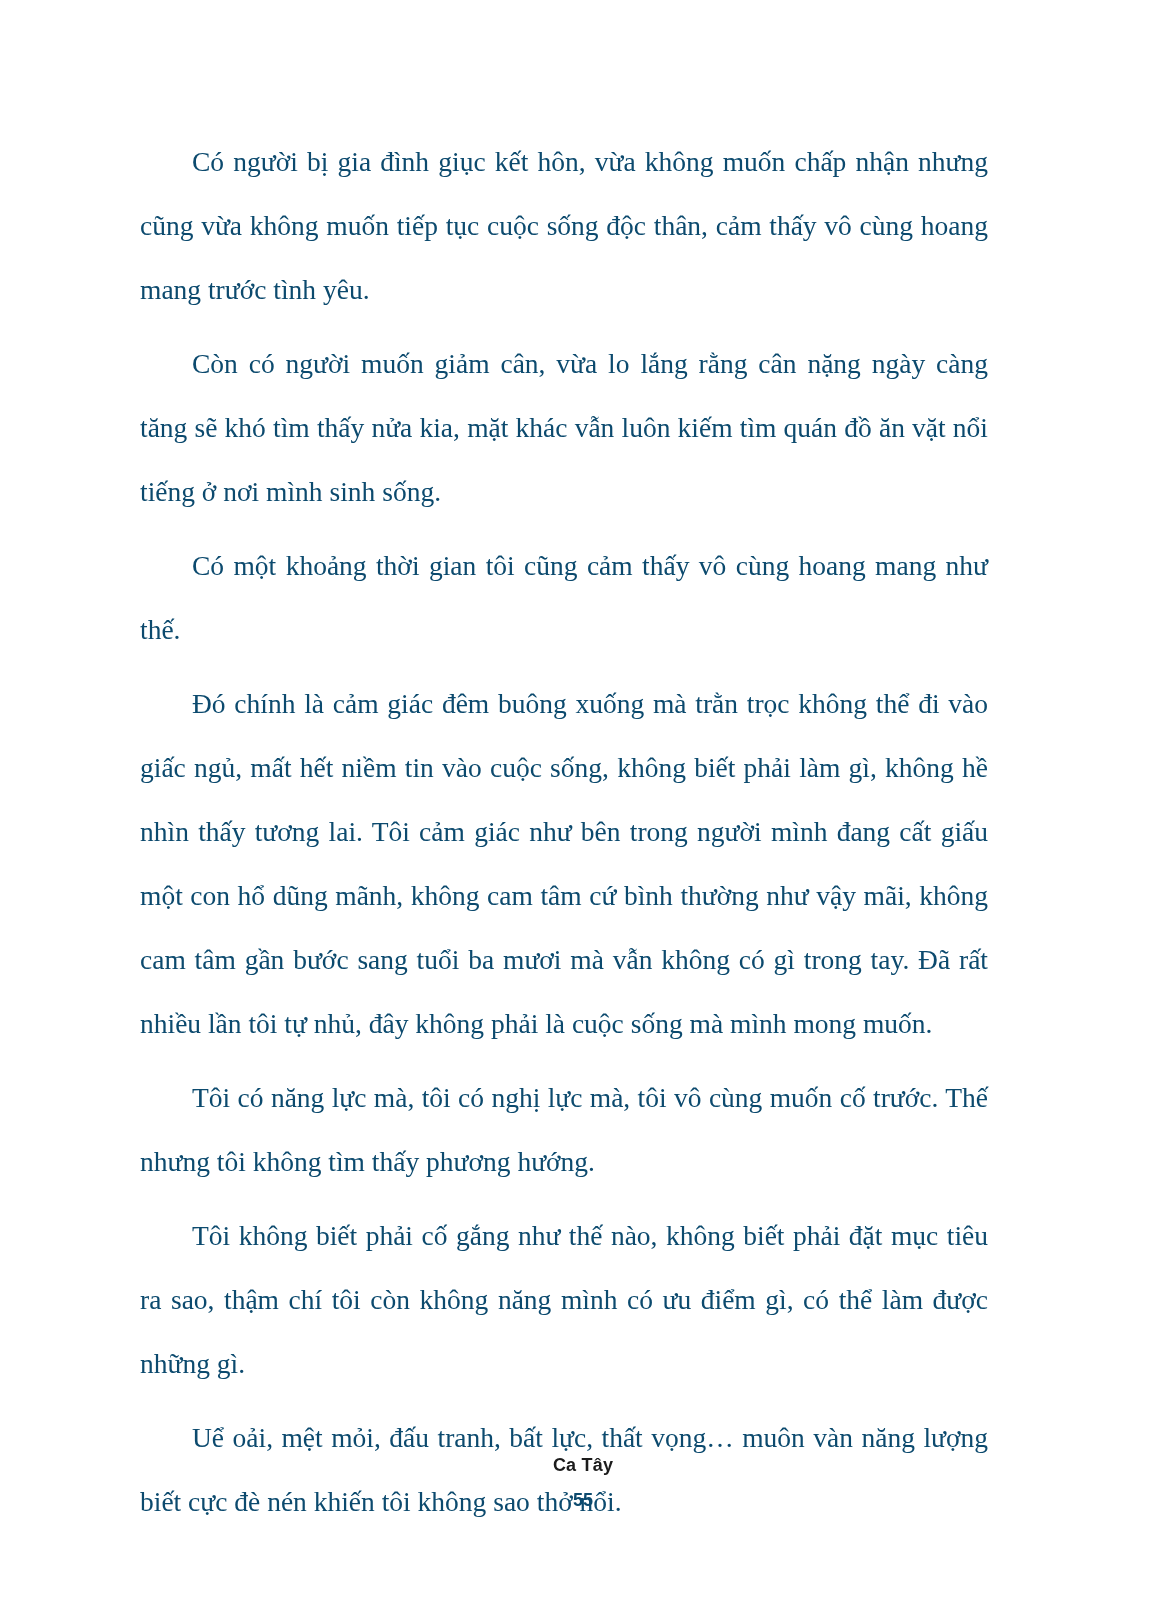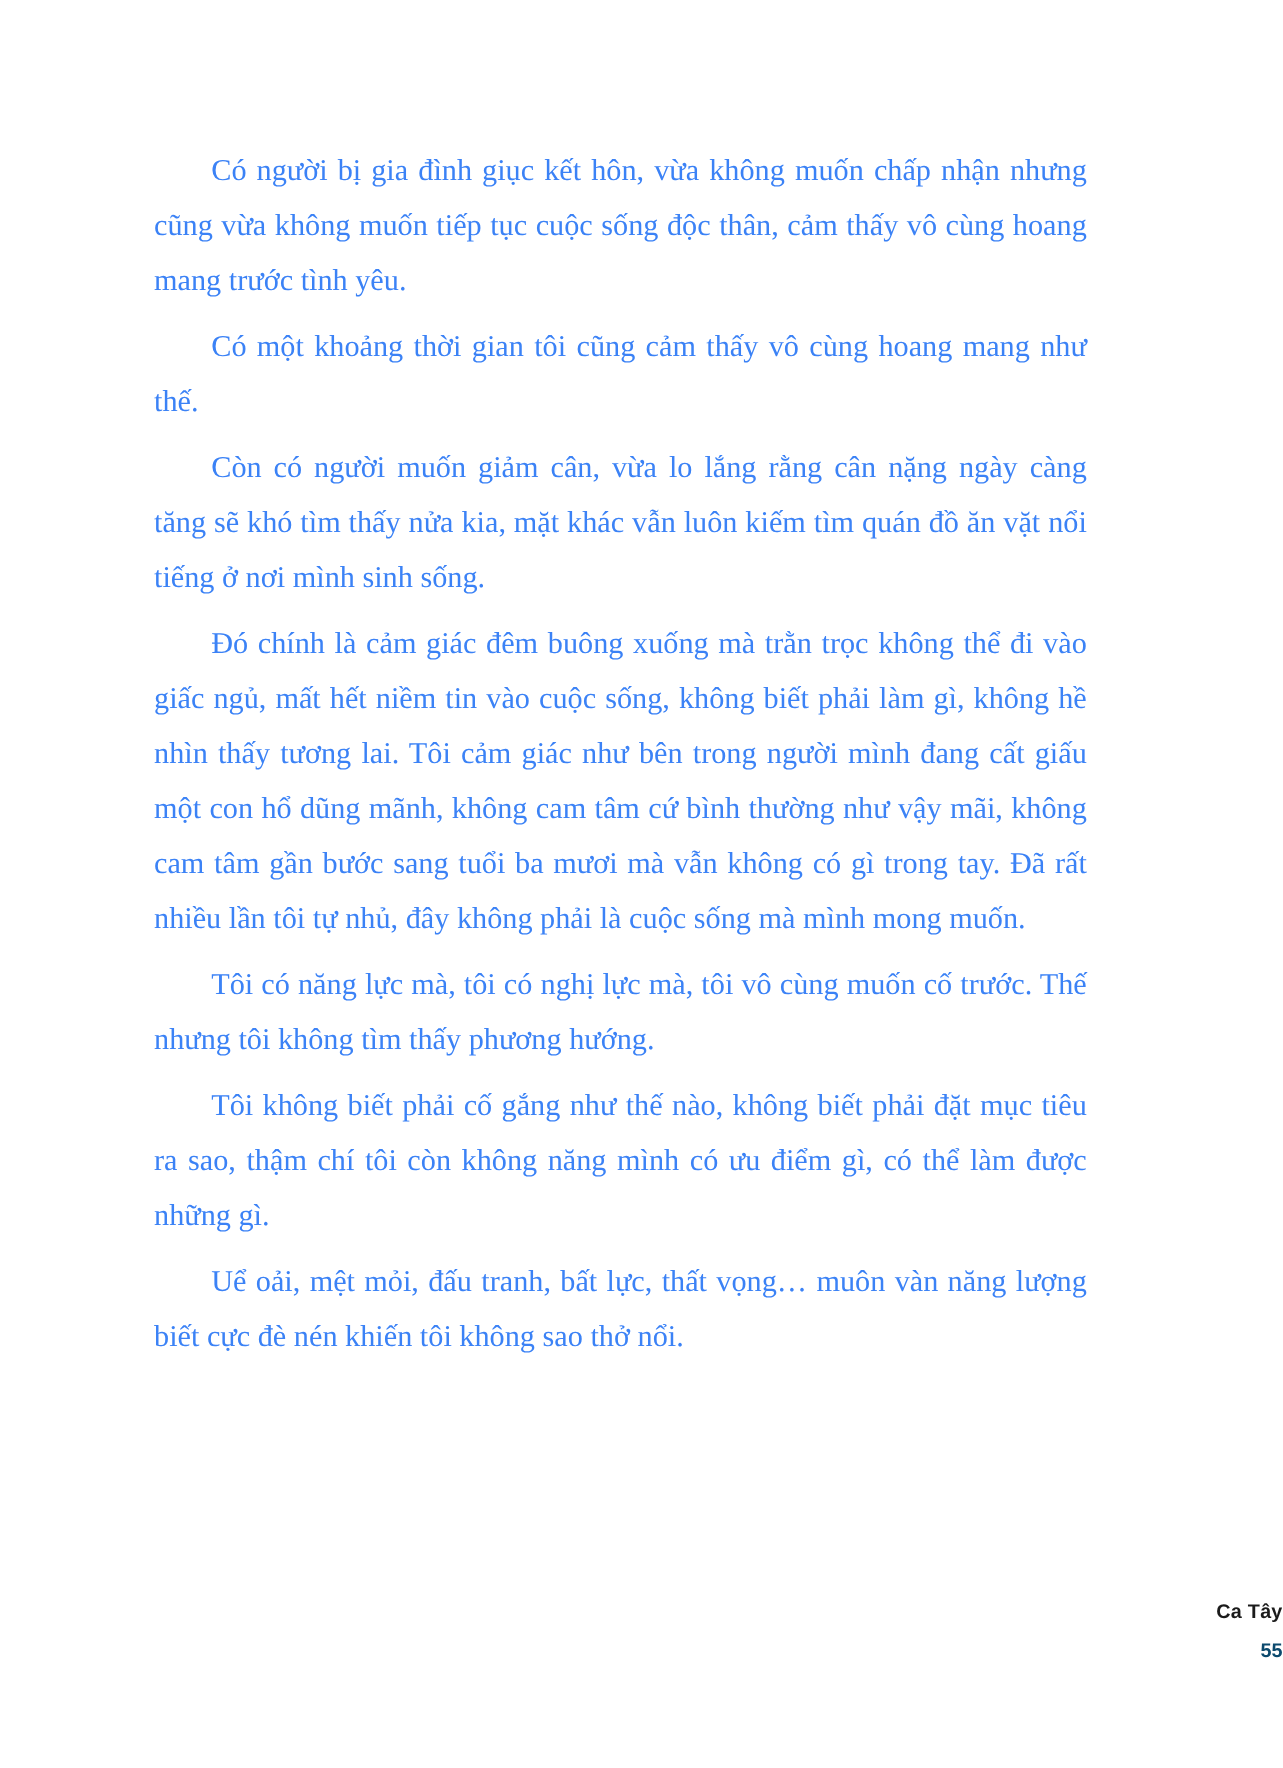--- a/index.html
+++ b/index.html
@@ -19,36 +19,36 @@
   }
   .content {
     position: absolute;
     left: 140px;
     top: 130px;
     width: 848px;
   }
   .para {
     margin: 0 0 10px 0;
     font-size: 27.5px;
-    line-height: 50px;
+    line-height: 64px;
     text-align: justify;
     text-justify: inter-word;
     text-indent: 52px;
-    color: #3b82f6;
+    color: #0c4a6e;
     hyphens: none;
   }
   .para:last-of-type {
     margin-bottom: 0;
   }
   .footer {
     position: absolute;
     left: 0;
     right: 0;
     bottom: 96px;
-    text-align: right;
+    text-align: center;
   }
   .footer-title {
     font-family: "Liberation Sans", sans-serif;
     font-size: 18px;
     font-weight: bold;
     color: #1b1b1b;
     letter-spacing: 0.2px;
     margin: 0 0 14px 0;
   }
   .footer-pagenum {
@@ -58,22 +58,22 @@
     color: #0c4a6e;
     margin: 0;
   }
 </style>
 </head>
 <body>
 
 <div class="page">
   <div class="content">
     <p class="para">Có người bị gia đình giục kết hôn, vừa không muốn chấp nhận nhưng cũng vừa không muốn tiếp tục cuộc sống độc thân, cảm thấy vô cùng hoang mang trước tình yêu.</p>
+    <p class="para">Còn có người muốn giảm cân, vừa lo lắng rằng cân nặng ngày càng tăng sẽ khó tìm thấy nửa kia, mặt khác vẫn luôn kiếm tìm quán đồ ăn vặt nổi tiếng ở nơi mình sinh sống.</p>
     <p class="para">Có một khoảng thời gian tôi cũng cảm thấy vô cùng hoang mang như thế.</p>
-    <p class="para">Còn có người muốn giảm cân, vừa lo lắng rằng cân nặng ngày càng tăng sẽ khó tìm thấy nửa kia, mặt khác vẫn luôn kiếm tìm quán đồ ăn vặt nổi tiếng ở nơi mình sinh sống.</p>
     <p class="para">Đó chính là cảm giác đêm buông xuống mà trằn trọc không thể đi vào giấc ngủ, mất hết niềm tin vào cuộc sống, không biết phải làm gì, không hề nhìn thấy tương lai. Tôi cảm giác như bên trong người mình đang cất giấu một con hổ dũng mãnh, không cam tâm cứ bình thường như vậy mãi, không cam tâm gần bước sang tuổi ba mươi mà vẫn không có gì trong tay. Đã rất nhiều lần tôi tự nhủ, đây không phải là cuộc sống mà mình mong muốn.</p>
     <p class="para">Tôi có năng lực mà, tôi có nghị lực mà, tôi vô cùng muốn cố trước. Thế nhưng tôi không tìm thấy phương hướng.</p>
     <p class="para">Tôi không biết phải cố gắng như thế nào, không biết phải đặt mục tiêu ra sao, thậm chí tôi còn không năng mình có ưu điểm gì, có thể làm được những gì.</p>
     <p class="para">Uể oải, mệt mỏi, đấu tranh, bất lực, thất vọng… muôn vàn năng lượng biết cực đè nén khiến tôi không sao thở nổi.</p>
   </div>
 
   <div class="footer">
     <div class="footer-title">Ca Tây</div>
     <div class="footer-pagenum">55</div>
   </div>

